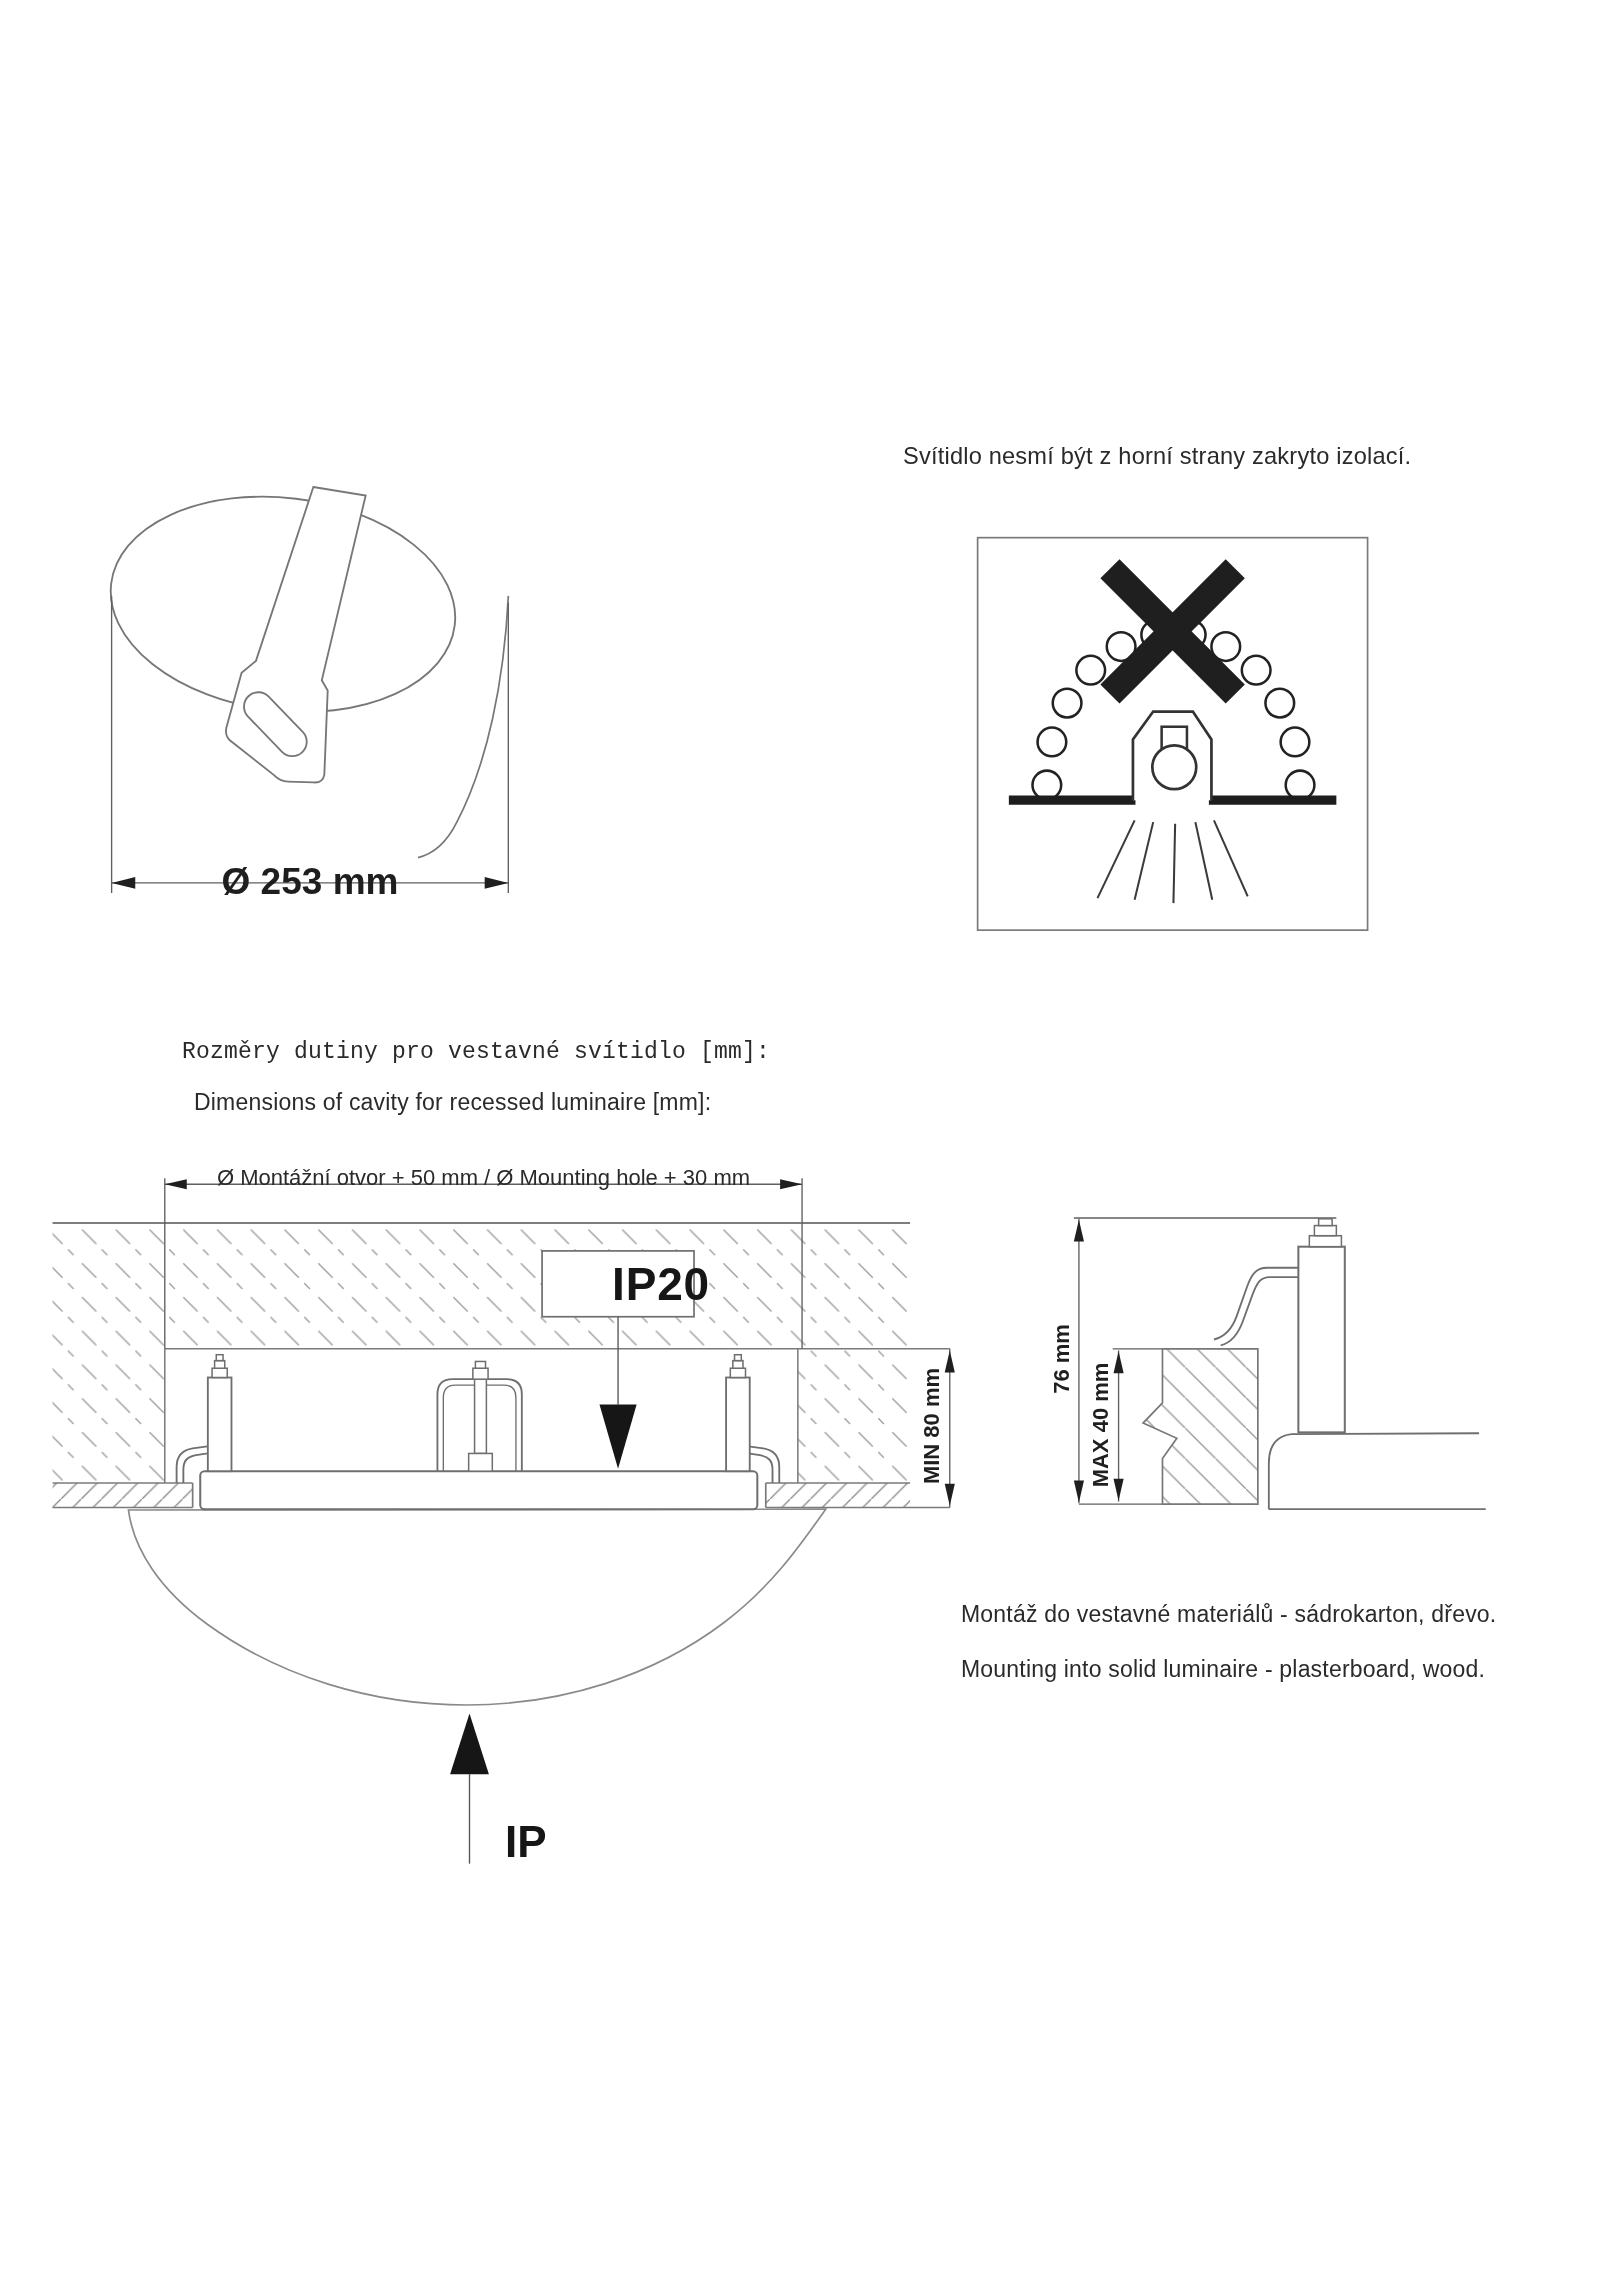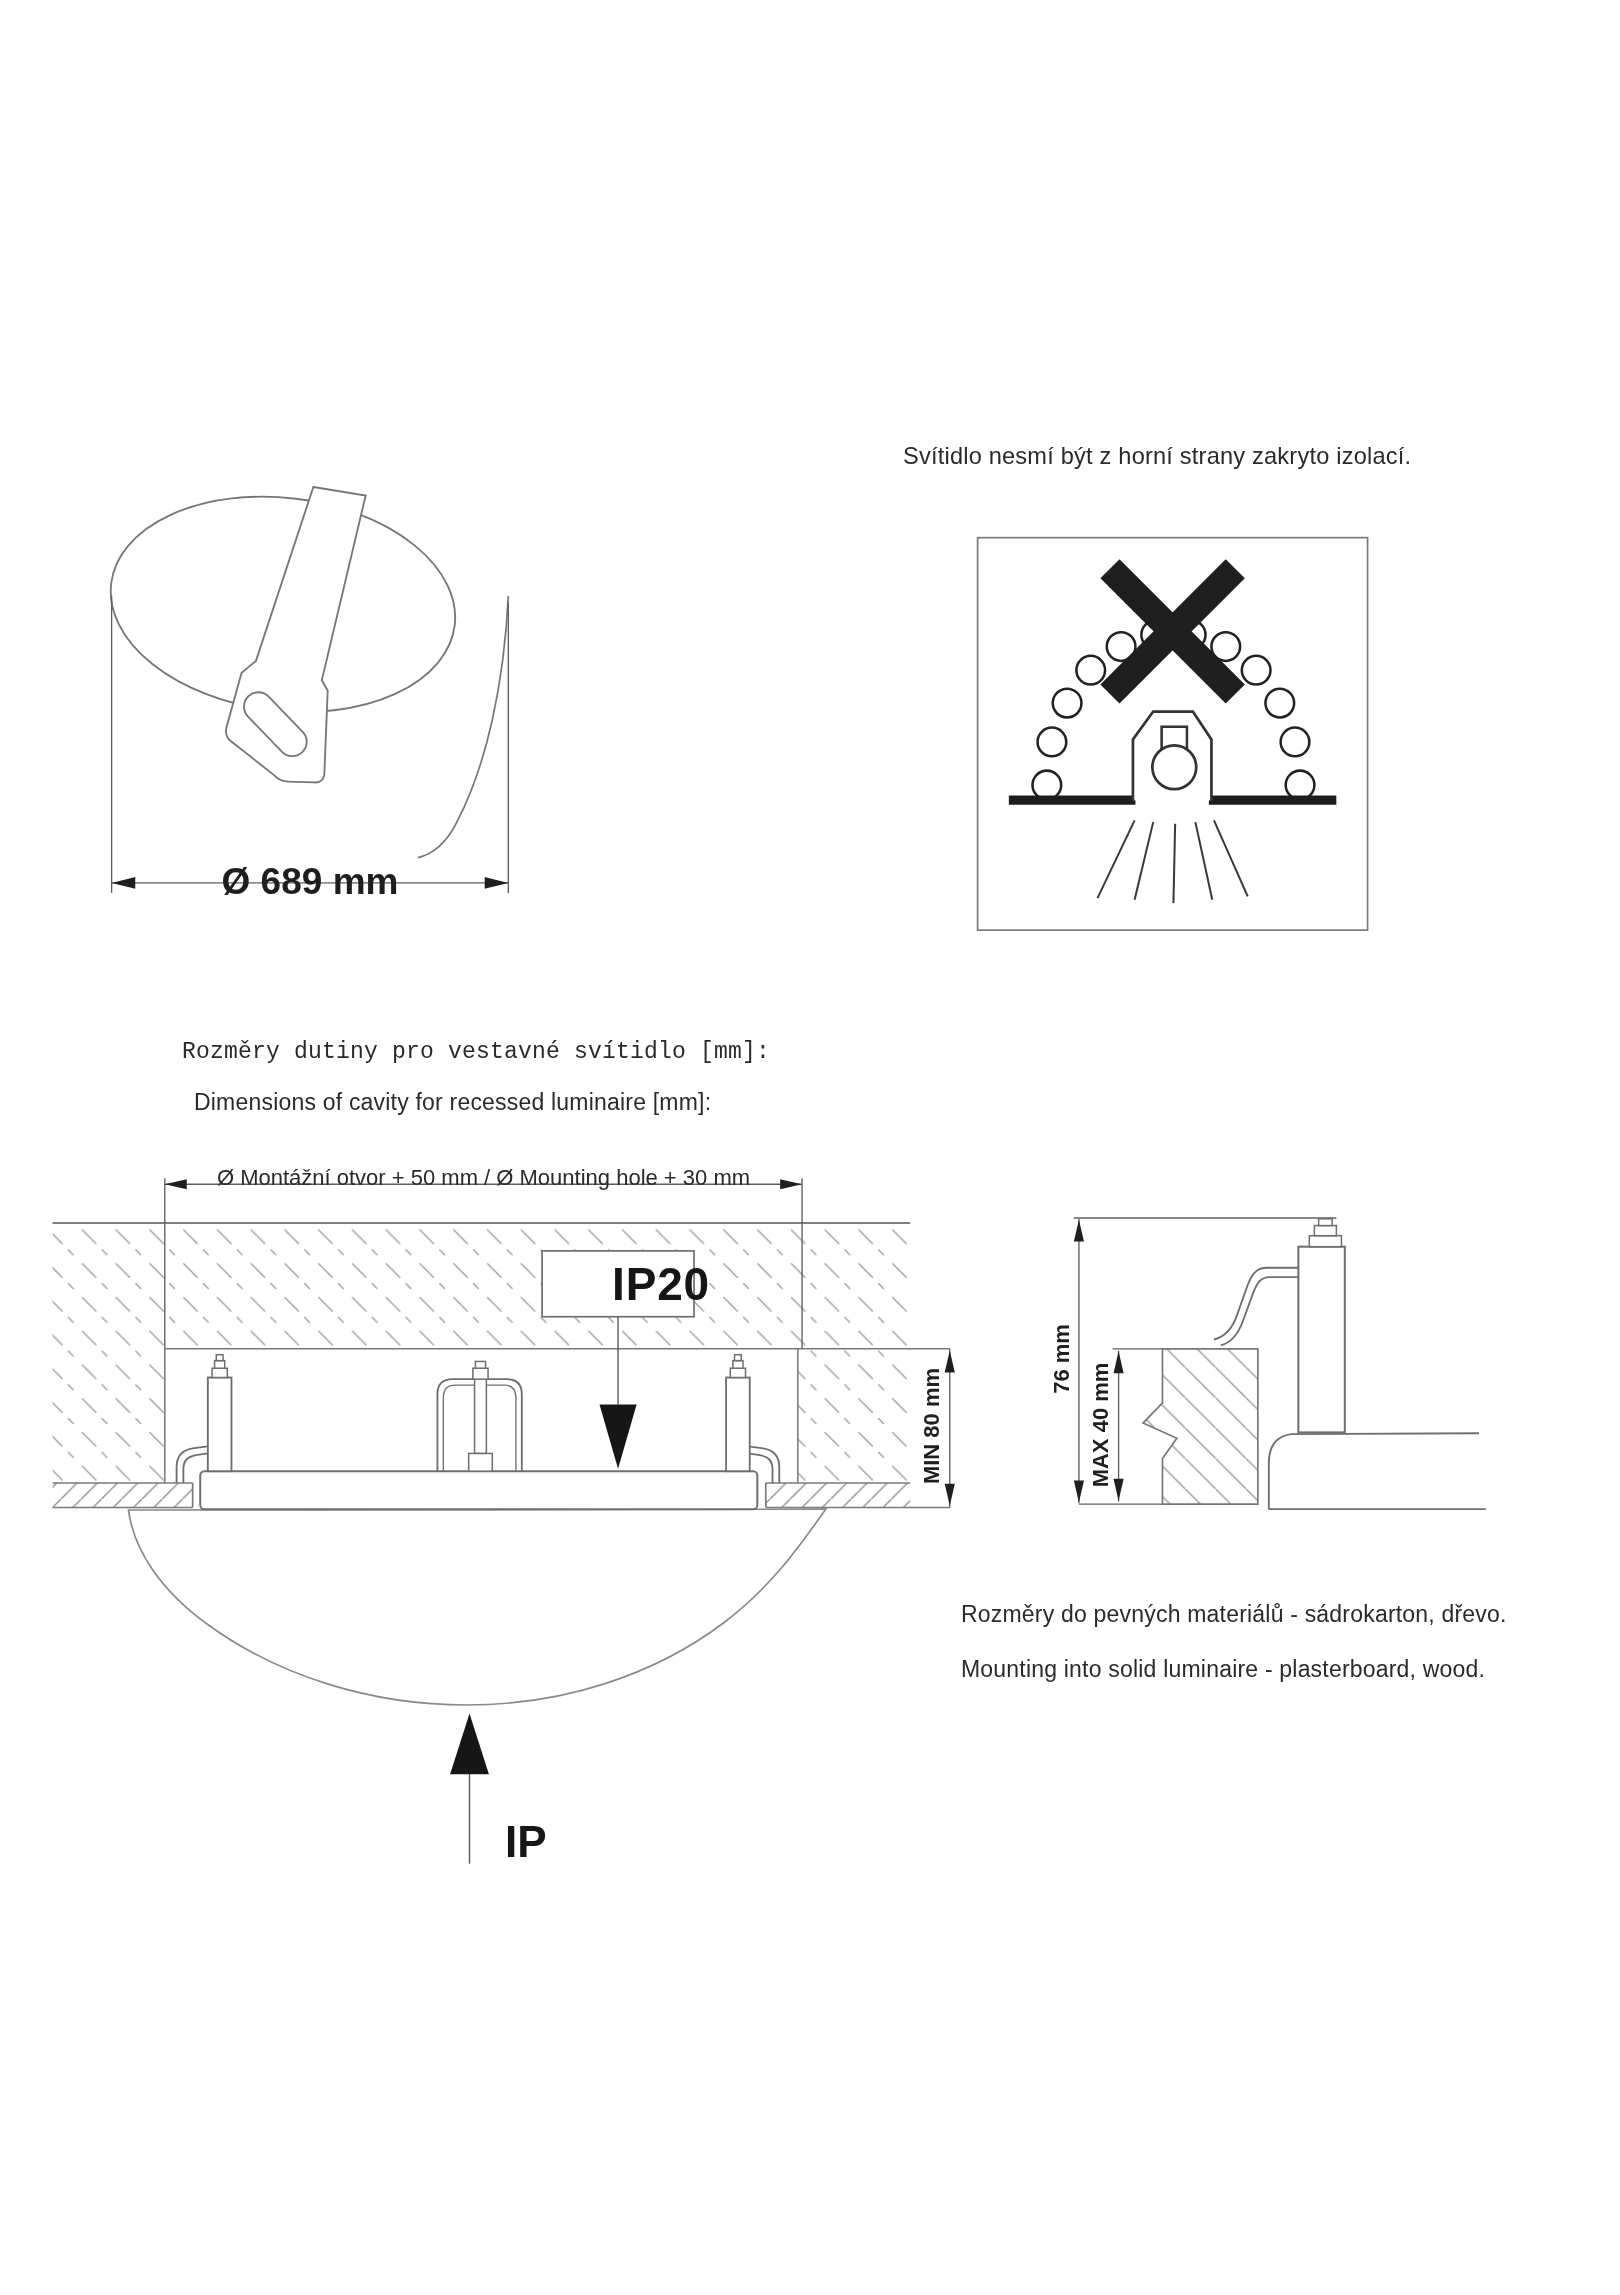--- a/index.html
+++ b/index.html
@@ -205,33 +205,33 @@
 
       <g fill="none" stroke="#6f6f6f" stroke-width="2.2">
         <path d="M1503,1788 L1503,1734 Q1503,1702 1530,1699 L1752,1698"></path>
         <line x1="1503" y1="1788" x2="1760" y2="1788"></line>
       </g>
     </g>
   </svg>
 
   <div class="lbl sentence" style="left:903px;top:419px;">Svítidlo nesmí být z horní strany zakryto izolací.</div>
 
-  <div class="lbl dia-label" style="left:141px;top:837px;width:338px;">Ø 689 mm</div>
+  <div class="lbl dia-label" style="left:141px;top:837px;width:338px;">Ø 253 mm</div>
 
   <div class="lbl small-sentence" style="left:182px;top:1015px;font-family:Liberation Mono, monospace;">Rozměry dutiny pro vestavné svítidlo [mm]:</div>
   <div class="lbl small-sentence" style="left:194px;top:1065px;">Dimensions of cavity for recessed luminaire [mm]:</div>
 
   <div class="lbl dim-label" style="left:209px;top:1141px;width:549px;">Ø Montážní otvor + 50 mm / Ø Mounting hole + 30 mm</div>
 
   <div class="ip20-box">IP20</div>
 
   <div class="vlabel" style="left:830px;top:1413px;width:203px;">MIN 80 mm</div>
 
   <div class="vlabel" style="left:977px;top:1346px;width:169px;">76 mm</div>
   <div class="vlabel" style="left:999px;top:1412px;width:203px;">MAX 40 mm</div>
 
-  <div class="lbl small-sentence" style="left:961px;top:1577px;">Rozměry do pevných materiálů - sádrokarton, dřevo.</div>
+  <div class="lbl small-sentence" style="left:961px;top:1577px;">Montáž do vestavné materiálů - sádrokarton, dřevo.</div>
   <div class="lbl small-sentence" style="left:961px;top:1632px;">Mounting into solid luminaire - plasterboard, wood.</div>
 
   <div class="ip-label">IP</div>
 
 </div>
 
 
 </body></html>

